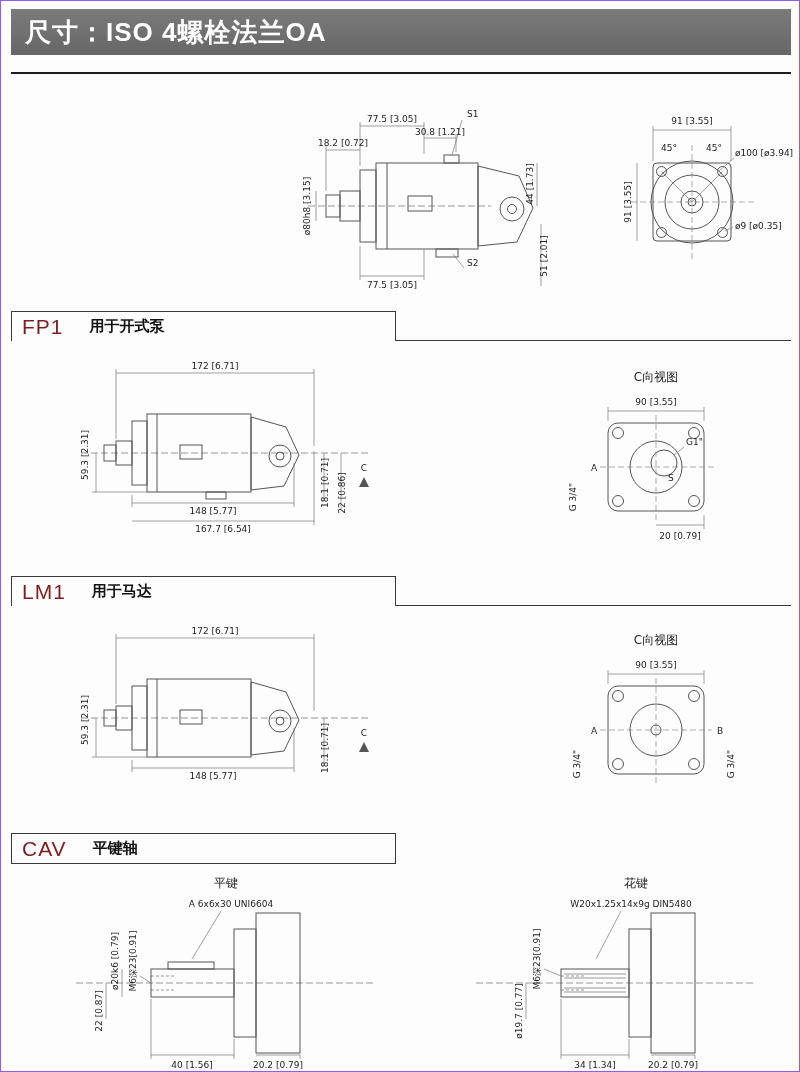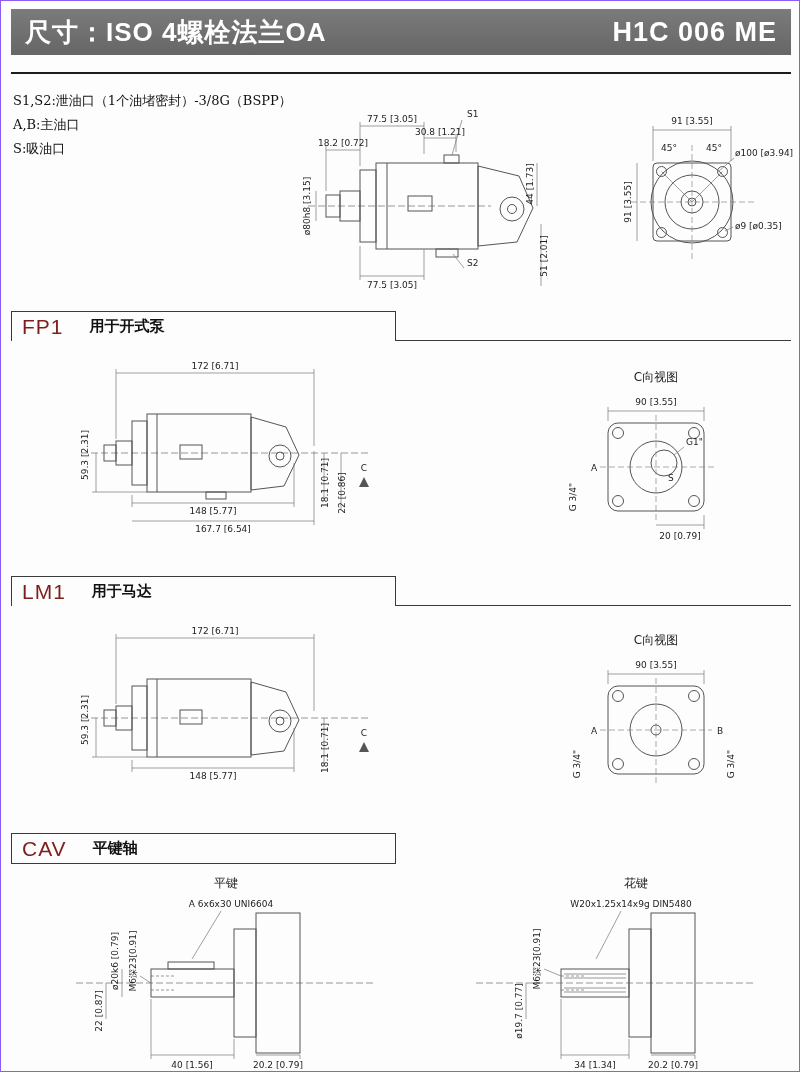--- a/index.html
+++ b/index.html
@@ -29,29 +29,23 @@
   svg text { fill:#222; font-size:9px; font-family:"DejaVu Sans", sans-serif; }
   svg text.cjk { font-size:12px; }
 </style>
 </head>
 <body>
 
 <div class="page">
 
   <header class="titlebar">
     <span class="title">尺寸：ISO 4螺栓法兰OA</span>
-    <span class="model">H1C 006 ME</span>
   </header>
   <div class="rule"></div>
 
-  <div class="notes">
-    <div>S1,S2:泄油口（1个油堵密封）-3/8G（BSPP）</div>
-    <div>A,B:主油口</div>
-    <div>S:吸油口</div>
-  </div>
 
   <svg class="abs" style="left:285px;top:95px" width="295" height="212" viewBox="0 0 295 212">
     <g stroke="#555" stroke-width="1" fill="none">
       <line x1="22" y1="110" x2="205" y2="110" stroke-dasharray="7 3" stroke-width="0.6"></line>
       <rect x="40" y="99" width="14" height="22"></rect>
       <rect x="54" y="95" width="20" height="30"></rect>
       <rect x="74" y="74" width="16" height="72"></rect>
       <rect x="90" y="67" width="102" height="86"></rect>
       <line x1="101" y1="67" x2="101" y2="153"></line>
       <rect x="122" y="100" width="24" height="15"></rect>

